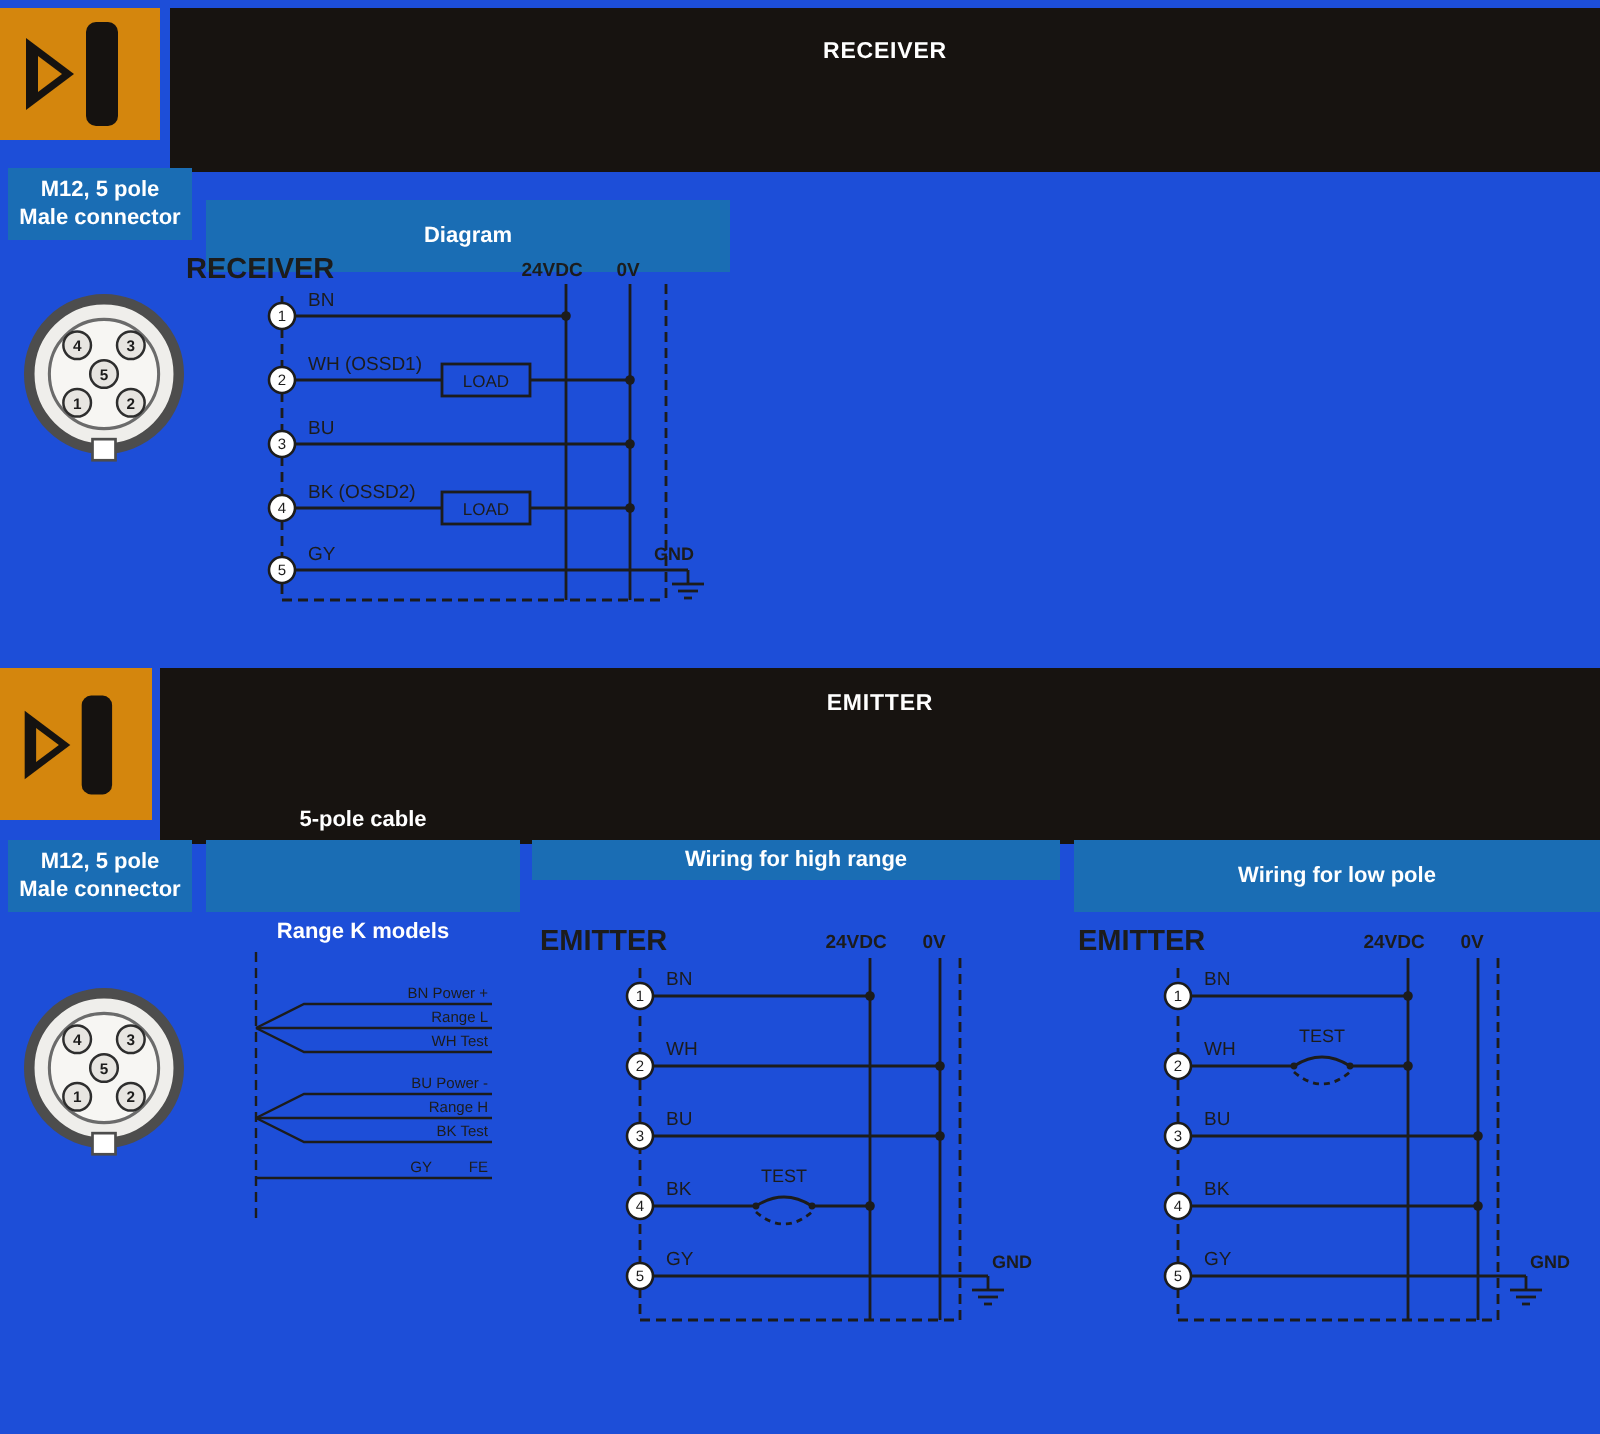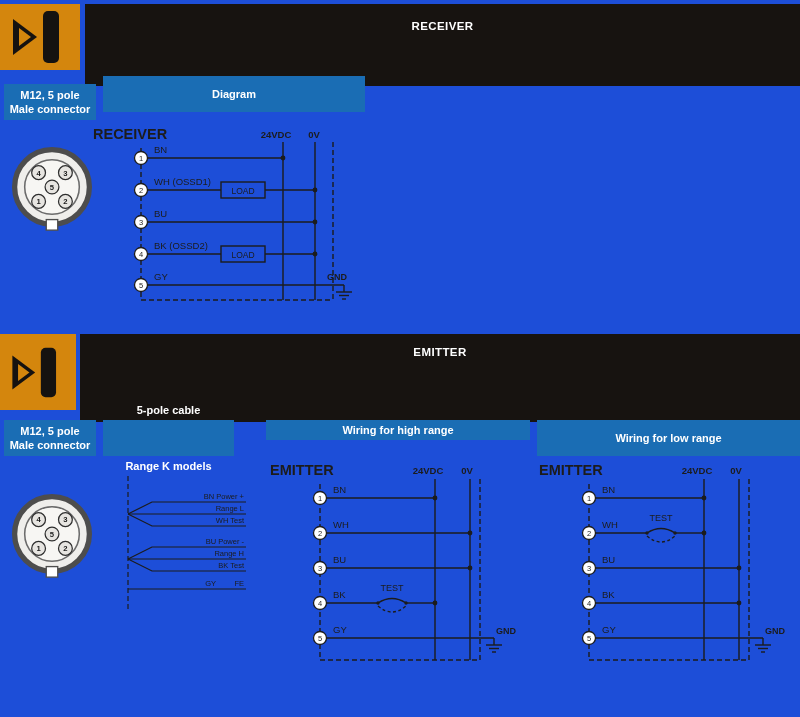--- a/index.html
+++ b/index.html
@@ -38,21 +38,21 @@
     </svg>
   </div>
   <div class="abs band band-recv" style="left:85px;top:4px;width:715px;height:66px;">
     <span>RECEIVER</span>
   </div>
 
   <div class="abs bluecell" style="left:4px;top:84px;width:92px;height:36px;">
     <span>M12, 5 pole</span>
     <span>Male connector</span>
   </div>
-  <div class="abs bluecell" style="left:103px;top:76px;width:262px;height:36px;">
+  <div class="abs bluecell" style="left:103px;top:100px;width:262px;height:36px;">
     <span>Diagram</span>
   </div>
 
   <svg class="abs" style="left:6px;top:141px;" width="92" height="92" viewBox="0 0 96 96">
     <circle cx="48" cy="48" r="39" fill="#efeeeb" stroke="#4d4d4d" stroke-width="5.5"></circle>
     <circle cx="48" cy="48" r="28.5" fill="#f7f6f3" stroke="#6b6b6b" stroke-width="1.6"></circle>
     <rect x="42" y="82" width="12" height="11" fill="#ffffff" stroke="#4d4d4d" stroke-width="1.4"></rect>
     <g>
       <circle cx="34" cy="33" r="7.2" fill="#e7e5e1" stroke="#2e2e2e" stroke-width="1.3"></circle>
       <text class="connlbl" x="34" y="36" text-anchor="middle">4</text>
@@ -130,29 +130,29 @@
     </svg>
   </div>
   <div class="abs band band-emit" style="left:80px;top:334px;width:720px;height:76px;">
     <span>EMITTER</span>
   </div>
 
   <div class="abs bluecell" style="left:4px;top:420px;width:92px;height:36px;">
     <span>M12, 5 pole</span>
     <span>Male connector</span>
   </div>
-  <div class="abs bluecell" style="left:103px;top:420px;width:131px;height:36px;gap:42px;">
+  <div class="abs bluecell" style="left:103px;top:420px;width:157px;height:36px;gap:42px;">
     <span>5-pole cable</span>
     <span>Range K models</span>
   </div>
   <div class="abs bluecell" style="left:266px;top:420px;width:264px;height:20px;">
     <span>Wiring for high range</span>
   </div>
   <div class="abs bluecell" style="left:537px;top:420px;width:263px;height:36px;">
-    <span>Wiring for low range</span>
+    <span>Wiring for low pole</span>
   </div>
 
   <svg class="abs" style="left:6px;top:488px;" width="92" height="92" viewBox="0 0 96 96">
     <circle cx="48" cy="48" r="39" fill="#efeeeb" stroke="#4d4d4d" stroke-width="5.5"></circle>
     <circle cx="48" cy="48" r="28.5" fill="#f7f6f3" stroke="#6b6b6b" stroke-width="1.6"></circle>
     <rect x="42" y="82" width="12" height="11" fill="#ffffff" stroke="#4d4d4d" stroke-width="1.4"></rect>
     <g>
       <circle cx="34" cy="33" r="7.2" fill="#e7e5e1" stroke="#2e2e2e" stroke-width="1.3"></circle>
       <text class="connlbl" x="34" y="36" text-anchor="middle">4</text>
       <circle cx="62" cy="33" r="7.2" fill="#e7e5e1" stroke="#2e2e2e" stroke-width="1.3"></circle>

